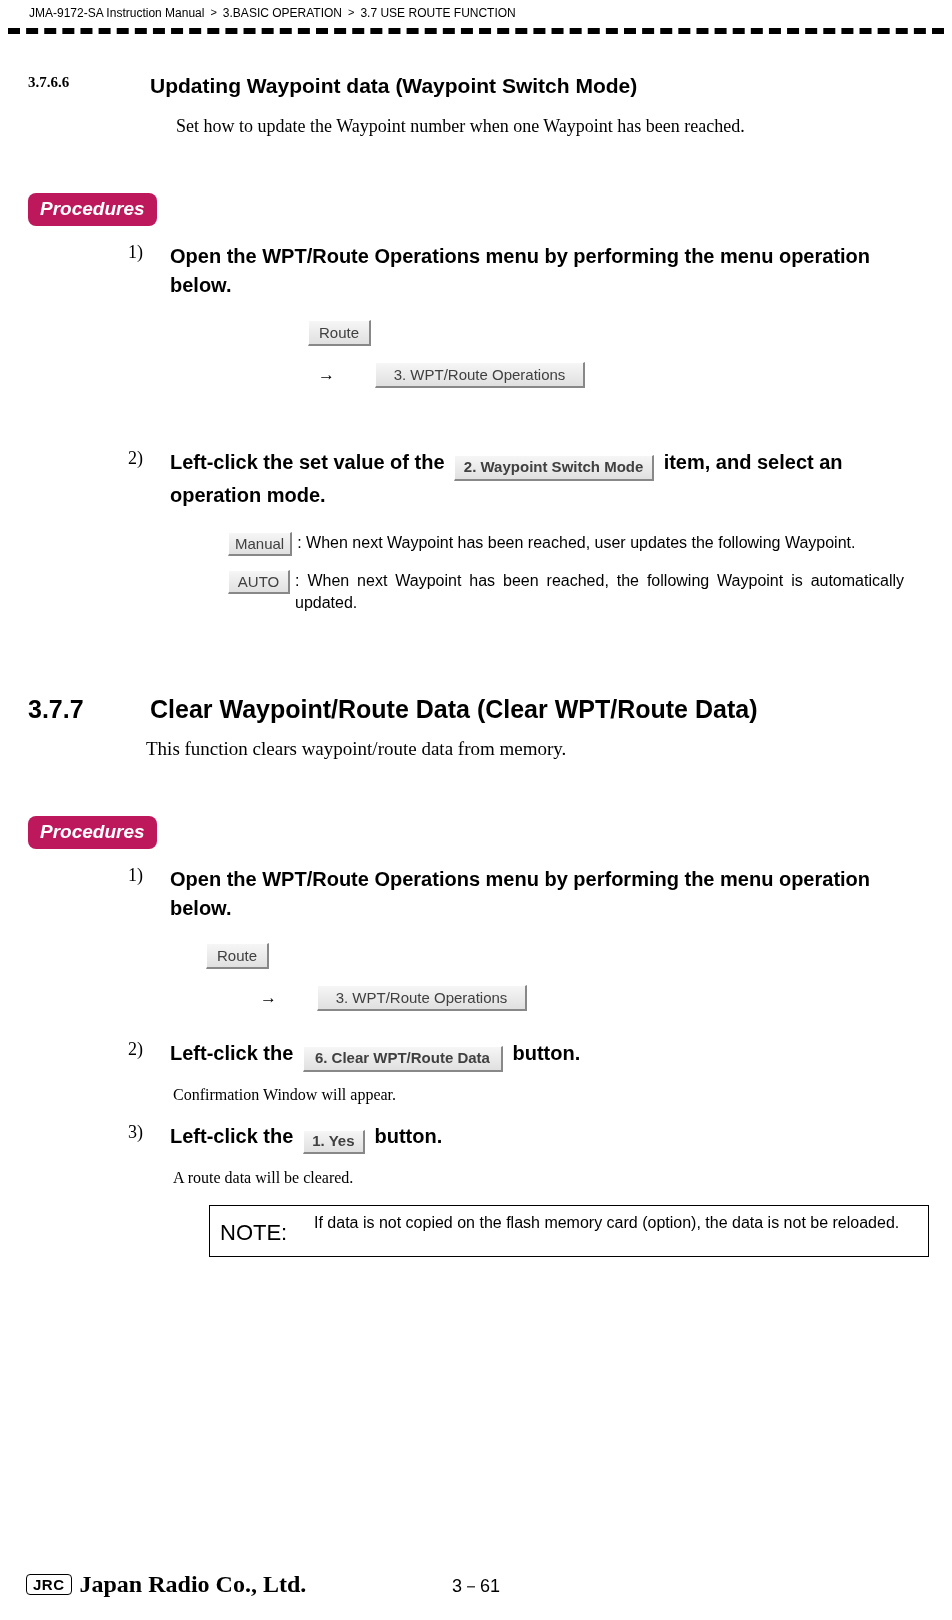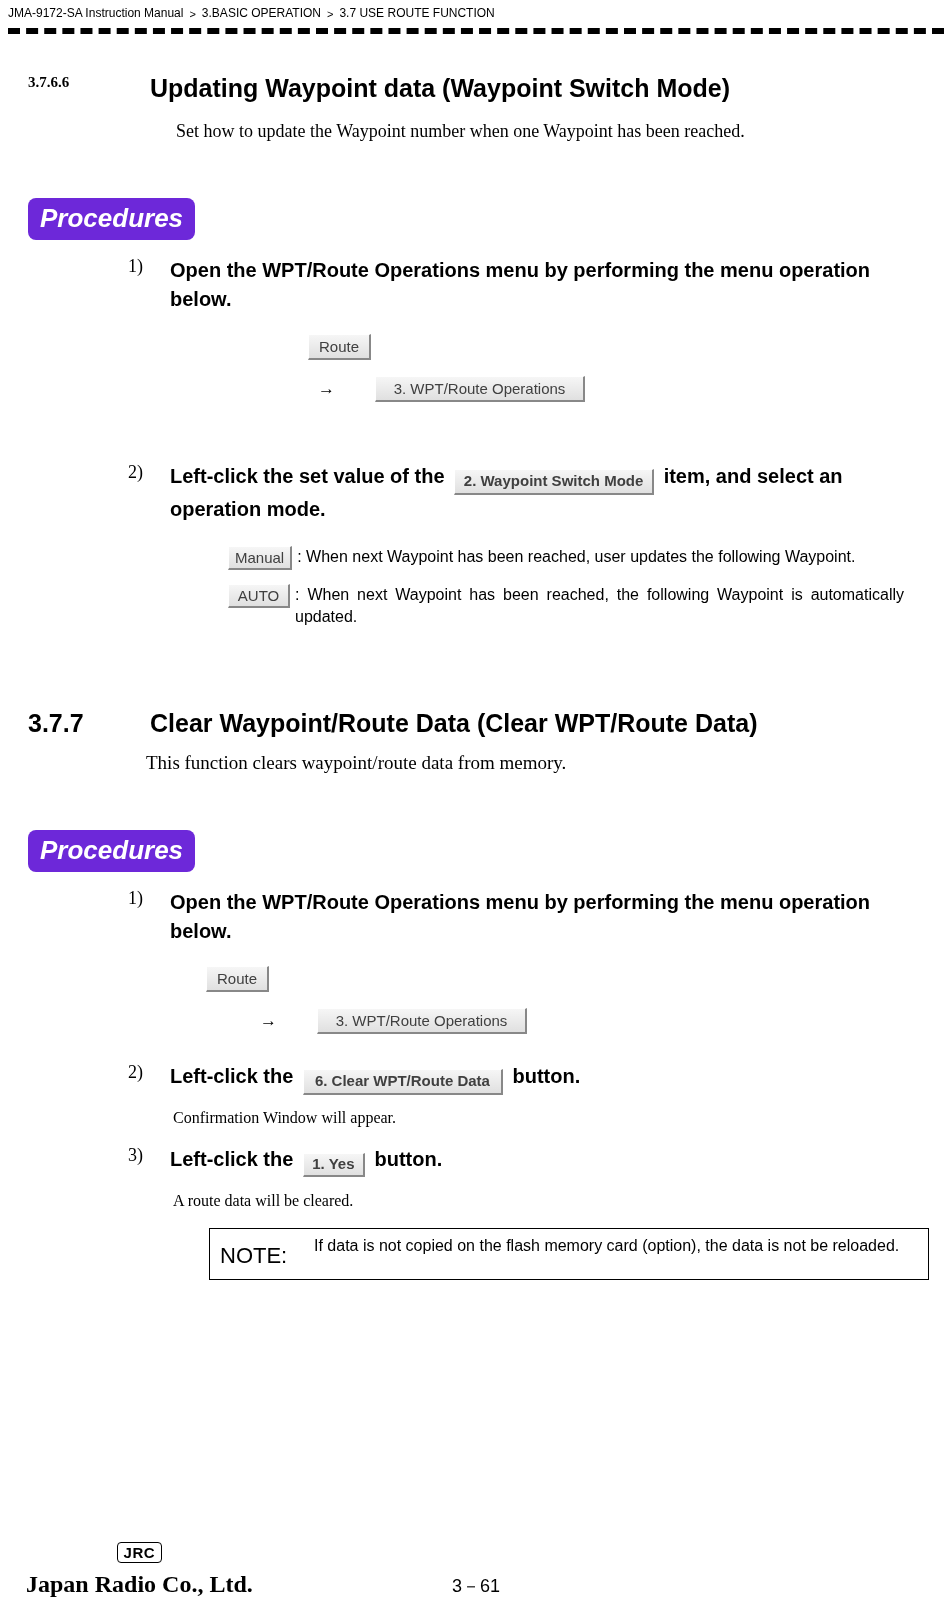--- a/index.html
+++ b/index.html
@@ -9,22 +9,23 @@
     background: #fff;
     font-family: "Times New Roman", serif;
     color: #000;
     position: relative;
   }
   .header-bar {
     font-family: Arial, sans-serif;
     font-size: 12px;
     padding: 6px 8px 4px 8px;
     display: flex;
-    align-items: flex-end;
+    align-items: flex-start;
     gap: 6px;
+    margin-left: 21px;
   }
   .header-bar .gt { font-size: 11px; }
   .dashed-rule {
     border: none;
     border-top: 6px dashed #000;
     margin: 4px 8px 40px 8px;
   }
   .content {
     padding: 0 28px 0 28px;
   }
@@ -32,36 +33,36 @@
     font-family: Liberation Serif, serif;
     font-weight: bold;
     font-size: 15px;
     display: inline-block;
     width: 118px;
     vertical-align: top;
   }
   .section-title {
     font-family: Arial, sans-serif;
     font-weight: bold;
-    font-size: 25px;
+    font-size: 21px;
     display: inline-block;
   }
   .section-body {
     margin-left: 148px;
     font-size: 18px;
     margin-top: 18px;
   }
   .proc-badge {
     display: inline-block;
-    background: #6d28d9;
+    background: #be185d;
     color: #fff;
     font-family: Arial, sans-serif;
     font-weight: bold;
     font-style: italic;
-    font-size: 26px;
+    font-size: 19px;
     padding: 5px 12px 6px 12px;
     border-radius: 8px;
     margin-bottom: 10px;
     margin-top: 56px;
   }
   .step-row {
     margin-left: 100px;
     display: flex;
     margin-top: 6px;
     margin-bottom: 8px;
@@ -196,21 +197,20 @@
     justify-content: center;
     gap: 40px;
   }
   .footer-left {
     position: absolute;
     left: 26px;
     bottom: 0;
     display: flex;
     align-items: center;
     gap: 8px;
-    flex-direction: column;
   }
   .jrc-box {
     border: 1.5px solid #000;
     border-radius: 4px;
     font-family: Arial, sans-serif;
     font-weight: bold;
     font-size: 15px;
     padding: 1px 6px;
     letter-spacing: 0.5px;
   }

